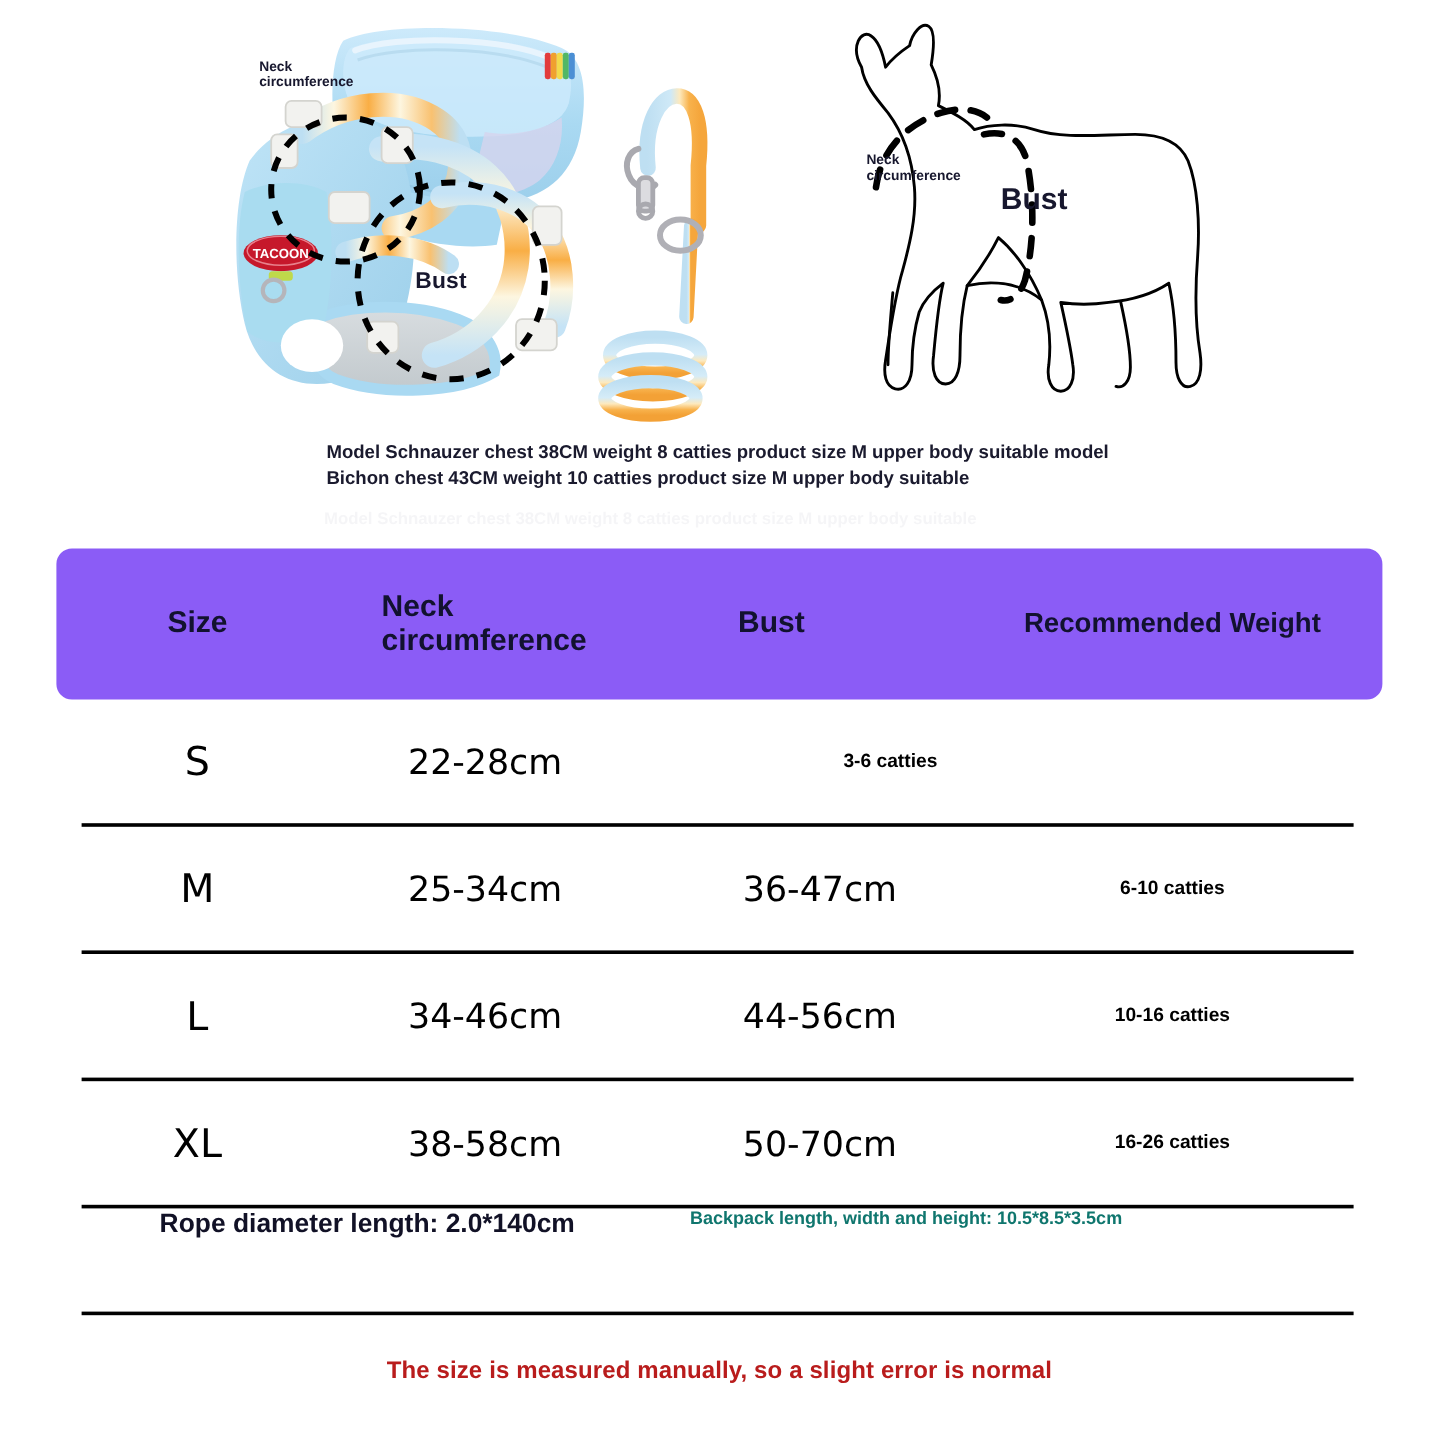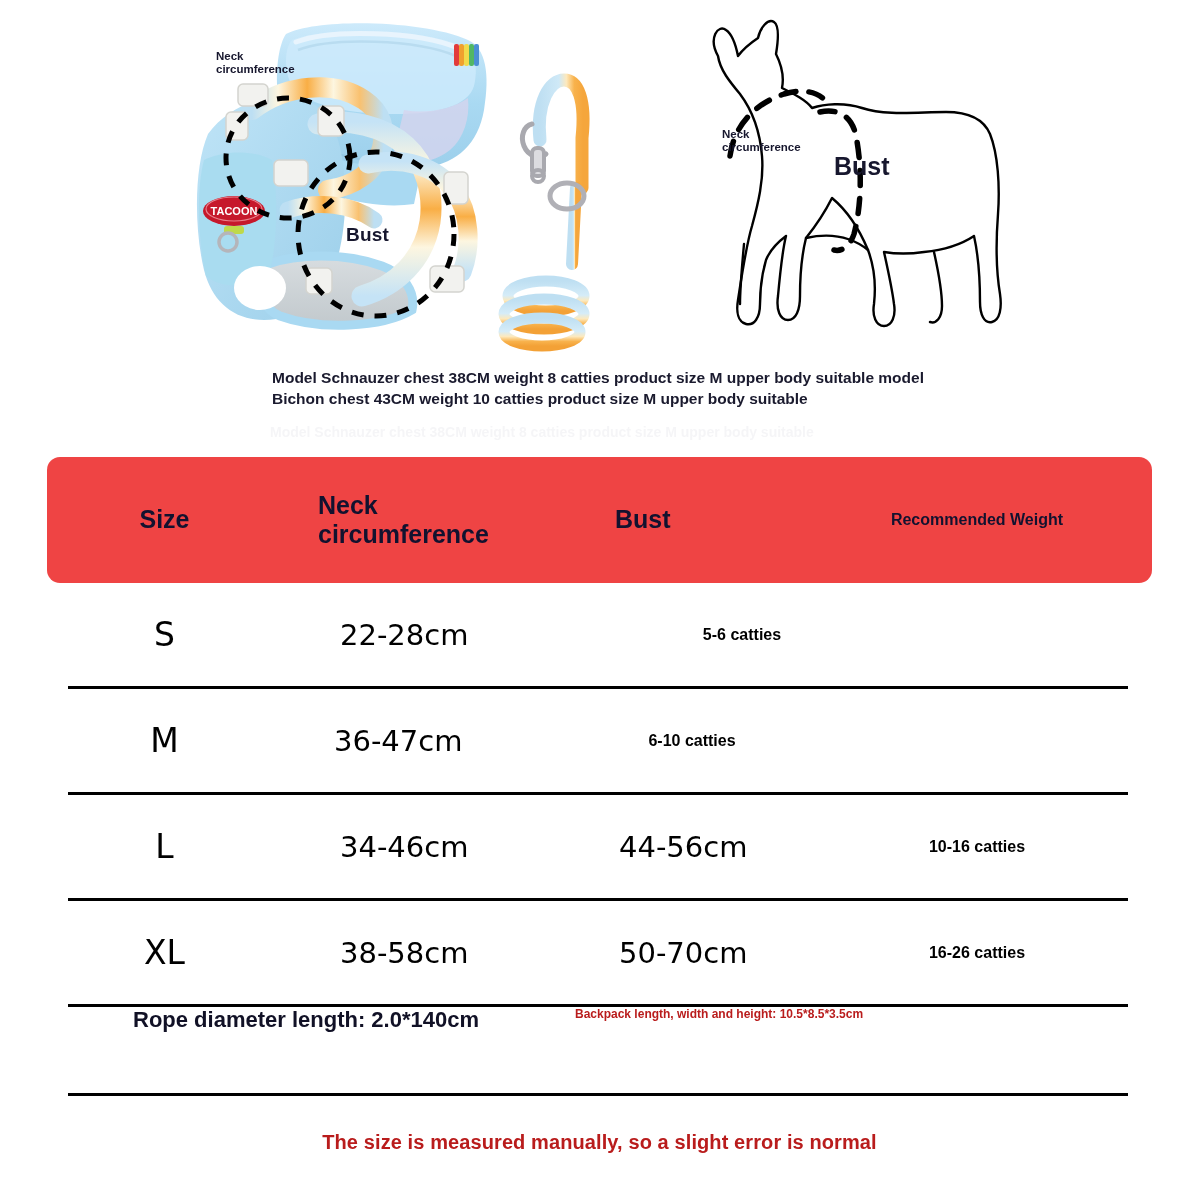--- a/index.html
+++ b/index.html
@@ -104,41 +104,41 @@
   }
 
   
   .table {
     position: absolute;
     left: 47px;
     top: 457px;
     width: 1105px;
   }
   .thead {
-    background: #ef4444;
+    background: #8b5cf6;
     border-radius: 13px;
     height: 126px;
     display: flex;
     align-items: center;
     box-sizing: border-box;
   }
   .thead .cell {
     color: #12122f;
     font-weight: bold;
     font-size: 25px;
     line-height: 1.18;
     font-stretch: condensed;
     white-space: pre-line;
   }
   .col-size   { width: 235px; text-align: center; }
   .col-neck   { width: 285px; text-align: left; padding-left: 36px; box-sizing: border-box; }
   .col-bust   { width: 235px; text-align: left; padding-left: 48px; box-sizing: border-box; }
   .col-weight { width: 350px; text-align: center; }
 
-  .thead .col-weight { font-size: 16px; }
+  .thead .col-weight { font-size: 23px; }
 
   .rows { position: relative; }
   .row {
     display: flex;
     align-items: center;
     height: 103px;
     box-sizing: border-box;
   }
   .row .cell { color: #000; }
   .row .c-size {
@@ -176,23 +176,23 @@
     width: 520px;
     padding-left: 86px;
     box-sizing: border-box;
     font-size: 22px;
     font-weight: bold;
     color: #111126;
     font-stretch: condensed;
   }
   .footer-row .f-pack {
     flex: 1;
-    font-size: 12px;
-    font-weight: bold;
-    color: #b91c1c;
+    font-size: 15px;
+    font-weight: bold;
+    color: #0f766e;
     font-stretch: condensed;
     padding-left: 8px;
     box-sizing: border-box;
   }
 
   .note {
     height: 92px;
     display: flex;
     align-items: center;
     justify-content: center;
@@ -430,26 +430,27 @@
 circumference</div>
       <div class="cell col-bust">Bust</div>
       <div class="cell col-weight">Recommended Weight</div>
     </div>
 
     <div class="rows">
 
       <div class="row row-s">
         <div class="cell c-size">S</div>
         <div class="cell c-neck">22-28cm</div>
-        <div class="cell c-weight">5-6 catties</div>
+        <div class="cell c-weight">3-6 catties</div>
       </div>
       <div class="divider"></div>
 
       <div class="row row-m">
         <div class="cell c-size">M</div>
+        <div class="cell c-neck">25-34cm</div>
         <div class="cell c-bust">36-47cm</div>
         <div class="cell c-weight">6-10 catties</div>
       </div>
       <div class="divider"></div>
 
       <div class="row row-l">
         <div class="cell c-size">L</div>
         <div class="cell c-neck">34-46cm</div>
         <div class="cell c-bust">44-56cm</div>
         <div class="cell c-weight">10-16 catties</div>

